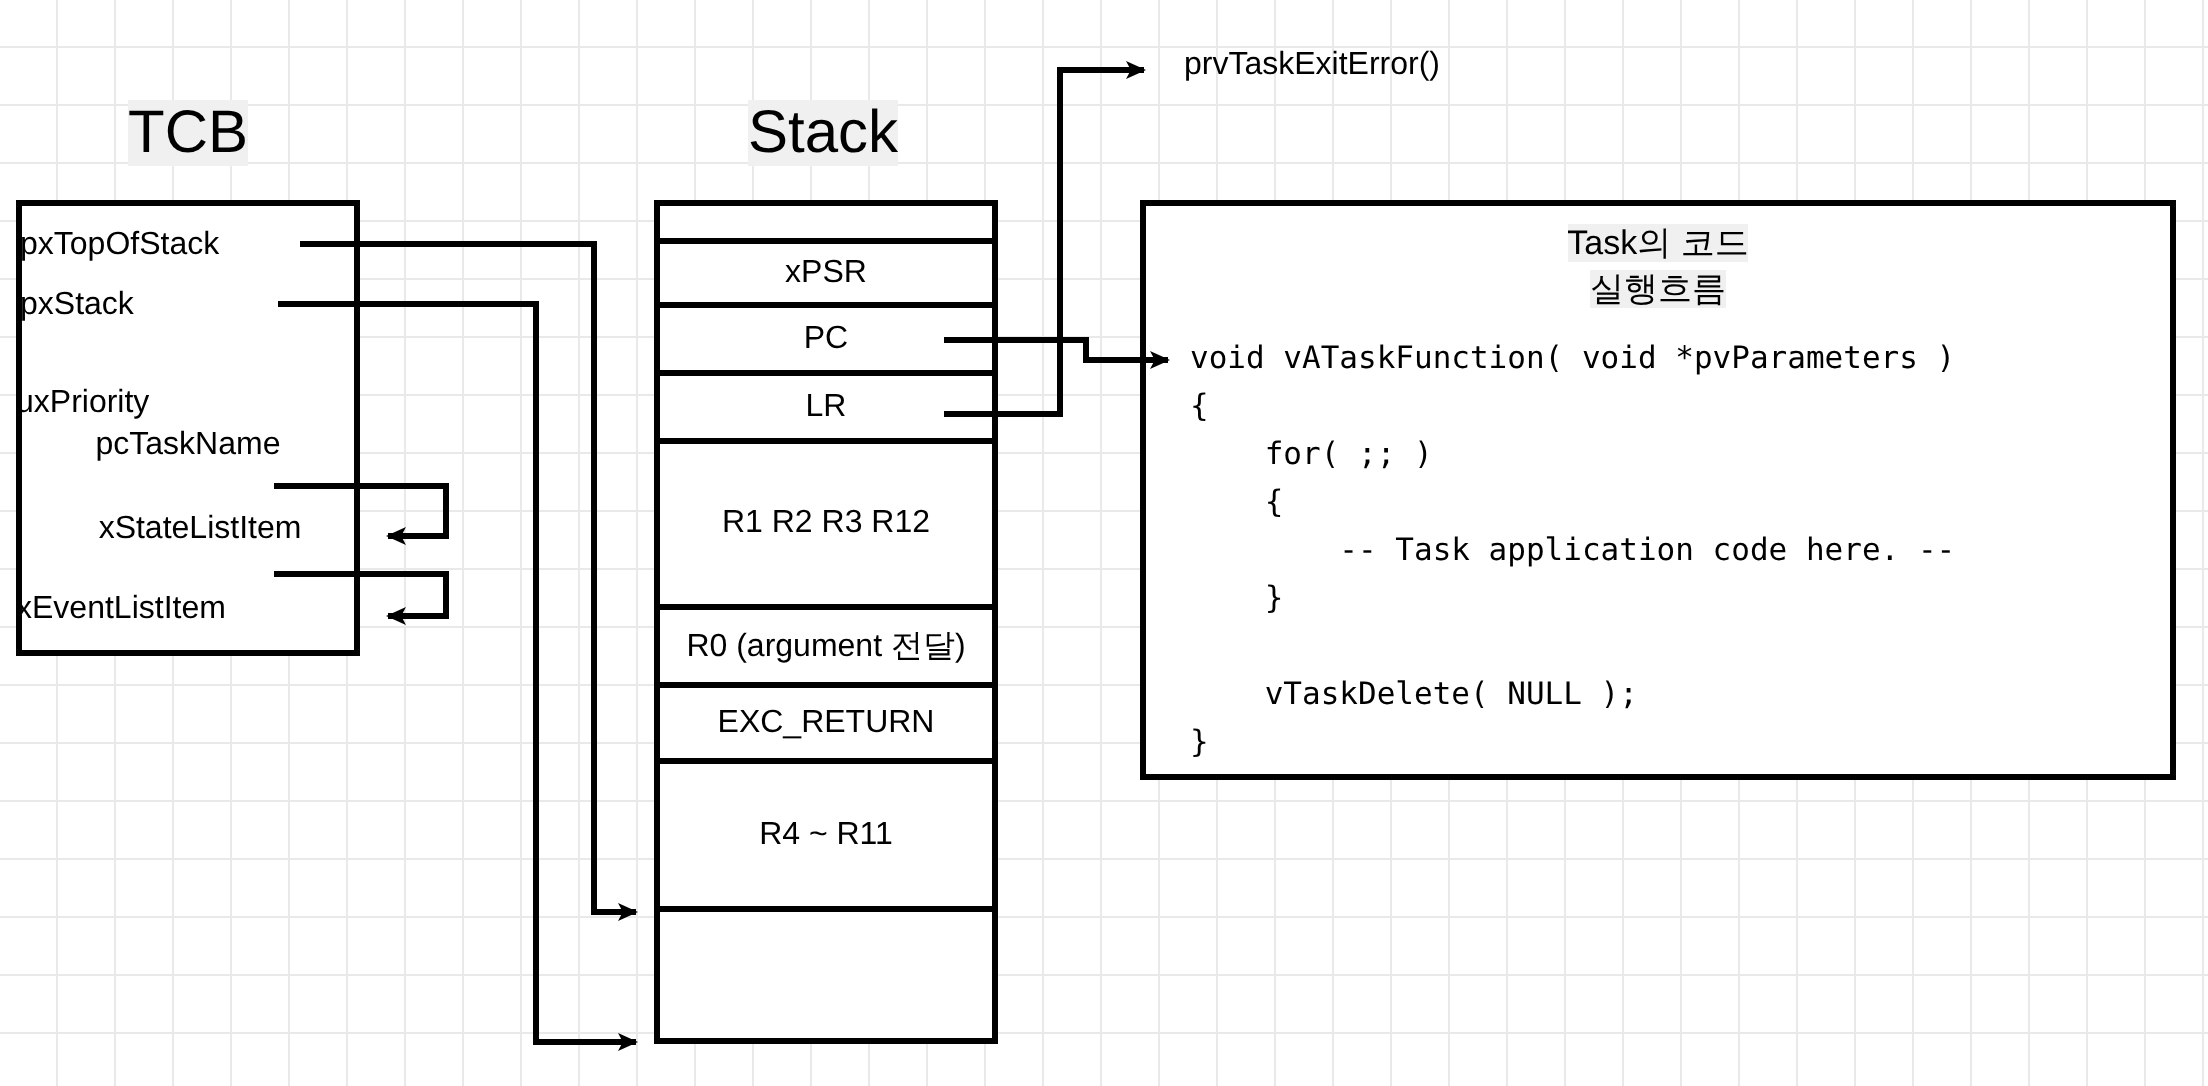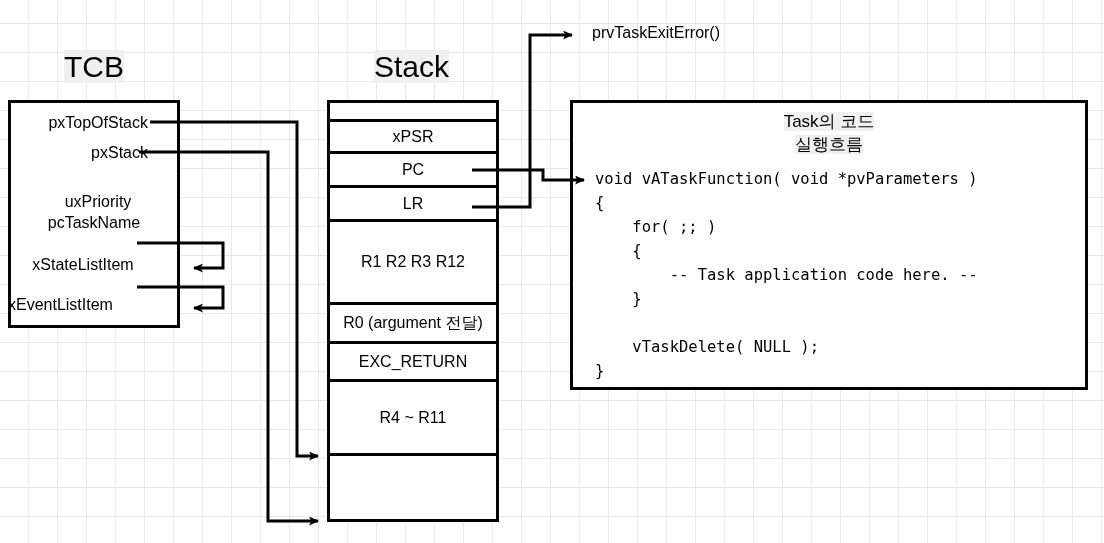--- a/index.html
+++ b/index.html
@@ -34,21 +34,20 @@
   }
 
   
   .tcb-box{
     position:absolute;left:8px;top:100px;width:172px;height:228px;
     border:3px solid #000;background:#fff;box-sizing:border-box;
   }
   .tcb-label{
     position:absolute;
     font-size:16px;color:#000;white-space:nowrap;
-    text-align:right;
   }
 
   
   .stack-box{
     position:absolute;left:327px;top:100px;width:172px;height:422px;
     border:3px solid #000;background:#fff;box-sizing:border-box;
   }
   .stack-row{
     position:absolute;left:327px;width:172px;box-sizing:border-box;
     border-bottom:3px solid #000;
@@ -83,23 +82,23 @@
 <div id="canvas">
 
   <div class="hdr" style="left:64px;top:50px;">TCB</div>
   <div class="hdr" style="left:374px;top:50px;">Stack</div>
 
   <div class="exit-label">prvTaskExitError()</div>
 
   <div class="tcb-box"></div>
   <div class="tcb-label" style="left:10px;top:114px;width:138px;">pxTopOfStack</div>
   <div class="tcb-label" style="left:10px;top:144px;width:138px;">pxStack</div>
-  <div class="tcb-label" style="left:8px;top:193px;width:180px;text-align:center;">uxPriority</div>
+  <div class="tcb-label" style="left:8px;top:193px;width:180px;">uxPriority</div>
   <div class="tcb-label" style="left:8px;top:214px;width:172px;text-align:center;">pcTaskName</div>
-  <div class="tcb-label" style="left:8px;top:256px;width:150px;text-align:center;">xStateListItem</div>
+  <div class="tcb-label" style="left:25px;top:256px;width:150px;text-align:center;">xStateListItem</div>
   <div class="tcb-label" style="left:8px;top:296px;width:150px;text-align:left;">xEventListItem</div>
 
   <div class="stack-box"></div>
   <div class="stack-row" style="top:100px;height:22px;border-top:3px solid #000;"></div>
   <div class="stack-row" style="top:122px;height:32px;">xPSR</div>
   <div class="stack-row" style="top:154px;height:34px;text-align:right;">PC</div>
   <div class="stack-row" style="top:188px;height:34px;">LR</div>
   <div class="stack-row" style="top:222px;height:83px;">R1 R2 R3 R12</div>
   <div class="stack-row" style="top:305px;height:39px;">R0 (argument 전달)</div>
   <div class="stack-row" style="top:344px;height:38px;">EXC_RETURN</div>

